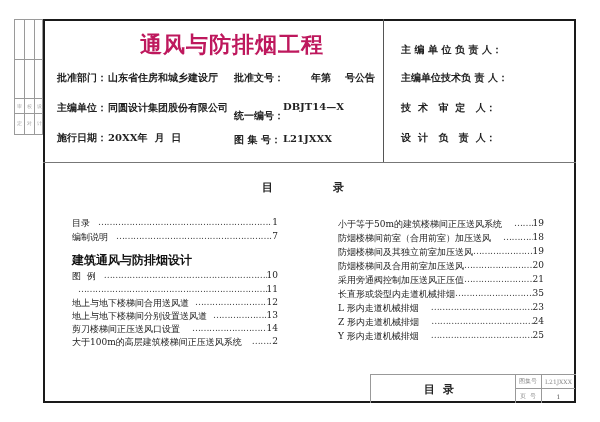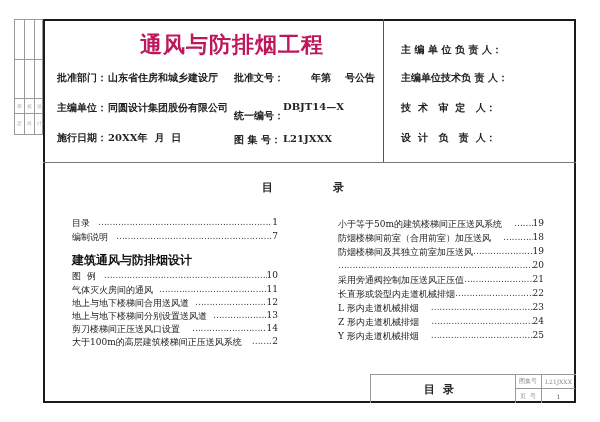--- a/index.html
+++ b/index.html
@@ -89,21 +89,20 @@
 </div>
 
 <div class="sect">建筑通风与防排烟设计</div>
 
 <div class="toc-row" style="left:72px;top:270px;width:206px">
   <span class="lbl" style="white-space:pre">图  例</span>
   <span class="dots" style="margin-left:8px">…………………………………………………………………………………………………</span>
   <span class="pg">10</span>
 </div>
 <div class="toc-row" style="left:72px;top:284px;width:206px">
-  <span class="lbl">气体灭火房间的通风</span>
   <span class="dots" style="margin-left:6px">…………………………………………………………………………………………………</span>
   <span class="pg">11</span>
 </div>
 <div class="toc-row" style="left:72px;top:297px;width:206px">
   <span class="lbl">地上与地下楼梯间合用送风道</span>
   <span class="dots" style="margin-left:6px">…………………………………………………………………………………………………</span>
   <span class="pg">12</span>
 </div>
 <div class="toc-row" style="left:72px;top:310px;width:206px">
   <span class="lbl">地上与地下楼梯间分别设置送风道</span>
@@ -130,32 +129,33 @@
   <span class="lbl">防烟楼梯间前室（合用前室）加压送风</span>
   <span class="dots" style="margin-left:12px">…………………………………………………………………………………………………</span>
   <span class="pg">18</span>
 </div>
 <div class="toc-row" style="left:338px;top:246px;width:206px">
   <span class="lbl">防烟楼梯间及其独立前室加压送风</span>
   <span class="dots">…………………………………………………………………………………………………</span>
   <span class="pg">19</span>
 </div>
 <div class="toc-row" style="left:338px;top:260px;width:206px">
+  <span class="lbl">防烟楼梯间及合用前室加压送风</span>
   <span class="dots">…………………………………………………………………………………………………</span>
   <span class="pg">20</span>
 </div>
 <div class="toc-row" style="left:338px;top:274px;width:206px">
   <span class="lbl">采用旁通阀控制加压送风正压值</span>
   <span class="dots">…………………………………………………………………………………………………</span>
   <span class="pg">21</span>
 </div>
 <div class="toc-row" style="left:338px;top:288px;width:206px">
   <span class="lbl">长直形或袋型内走道机械排烟</span>
   <span class="dots">…………………………………………………………………………………………………</span>
-  <span class="pg">22</span>
+  <span class="pg">35</span>
 </div>
 <div class="toc-row" style="left:338px;top:302px;width:206px">
   <span class="lbl">L 形内走道机械排烟</span>
   <span class="dots" style="margin-left:12px">…………………………………………………………………………………………………</span>
   <span class="pg">23</span>
 </div>
 <div class="toc-row" style="left:338px;top:316px;width:206px">
   <span class="lbl">Z 形内走道机械排烟</span>
   <span class="dots" style="margin-left:12px">…………………………………………………………………………………………………</span>
   <span class="pg">24</span>

